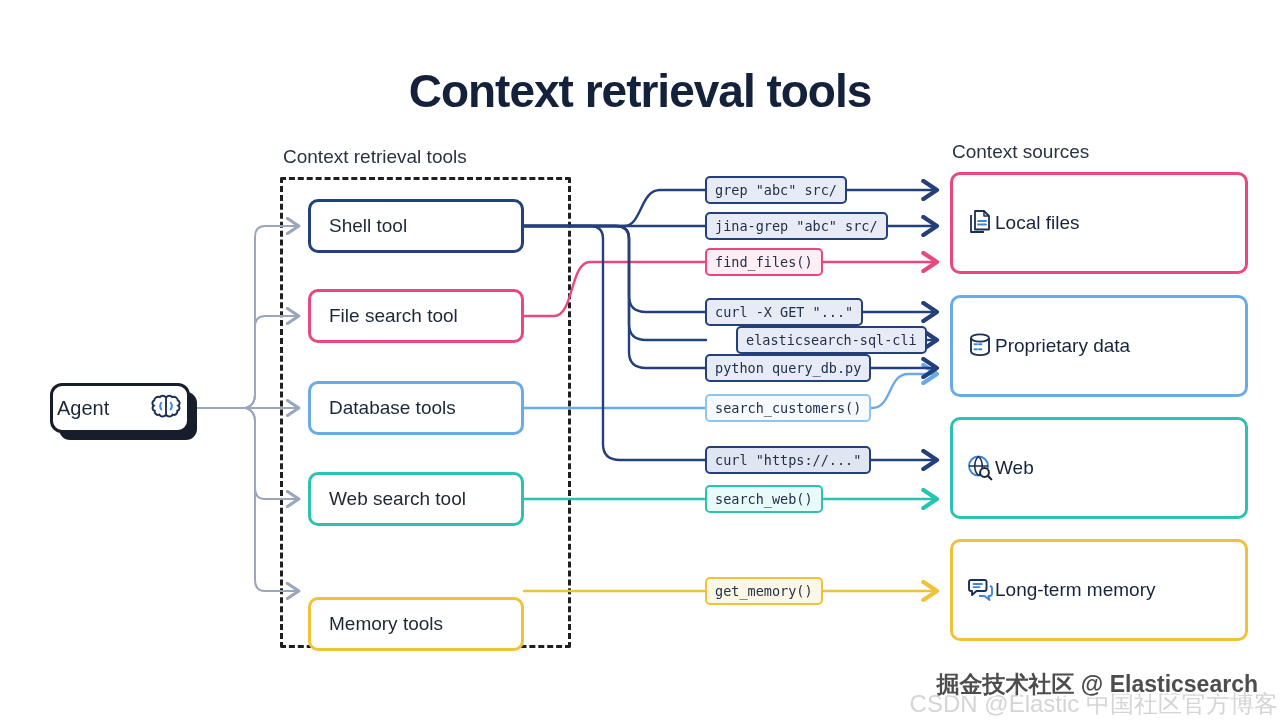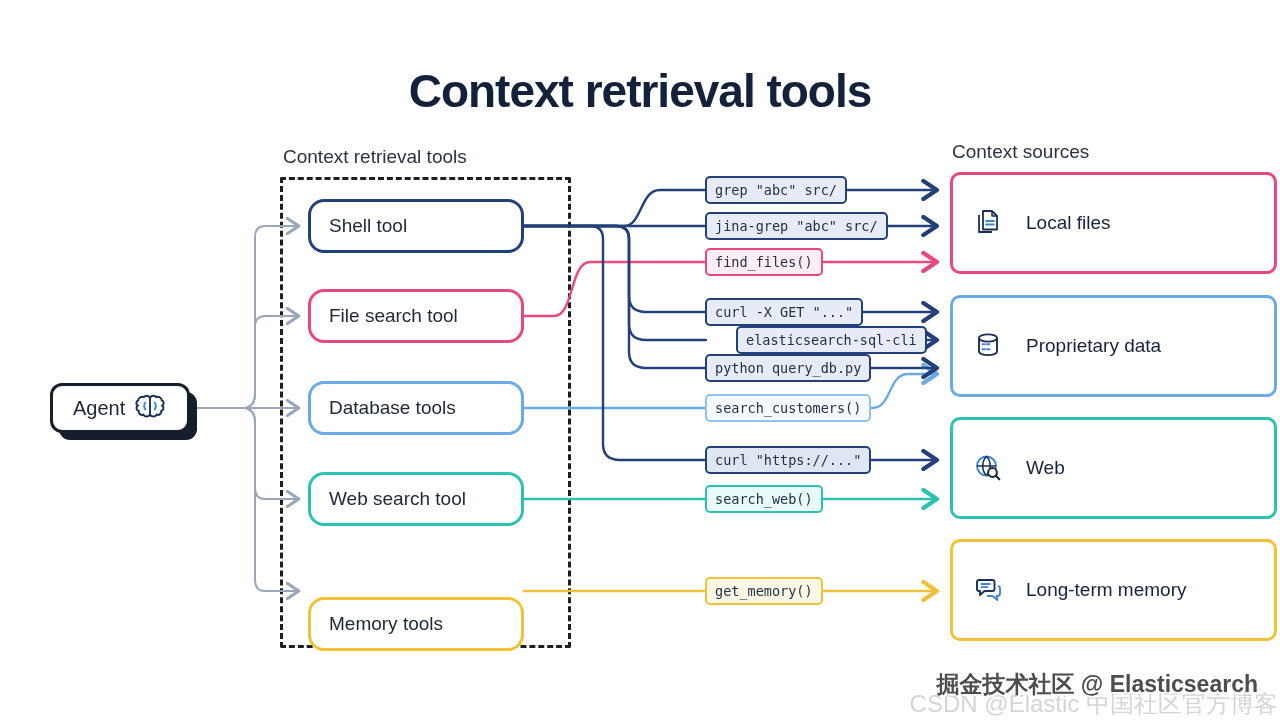--- a/index.html
+++ b/index.html
@@ -13,27 +13,27 @@
   .wires{position:absolute;left:0;top:0;z-index:1;}
   .wires path{fill:none;stroke-linecap:round;stroke-linejoin:round;}
   .w-gray{stroke:#9aa7bb;stroke-width:2;}
   .w-navy{stroke:#24407a;stroke-width:2.4;}
   .w-pink{stroke:#e8487f;stroke-width:2.4;}
   .w-blue{stroke:#69abe6;stroke-width:2.4;}
   .w-teal{stroke:#2cc2b2;stroke-width:2.4;}
   .w-yellow{stroke:#f0c23a;stroke-width:2.4;}
   .node{position:absolute;z-index:2;background:#fff;border:3px solid #24407a;border-radius:10px;
         display:flex;align-items:center;box-sizing:border-box;}
-  .tool{left:308px;width:216px;height:54px;padding-left:18px;font-size:19px;border-radius:16px;}
+  .tool{left:308px;width:216px;height:54px;padding-left:18px;font-size:19px;}
   .agent{left:50px;top:383px;width:140px;height:50px;border:3.5px solid #171e2b;border-radius:12px;
-         box-shadow:8px 8px 0 -1px #171e2b;padding:0 20px;font-size:20px;gap:8px;justify-content:space-between;}
+         box-shadow:8px 8px 0 -1px #171e2b;padding:0 4px;font-size:20px;gap:8px;justify-content:space-between;}
   .cmd{position:absolute;z-index:2;height:28px;padding:0 8px;display:flex;align-items:center;
        border:2.5px solid;border-radius:5px;box-sizing:border-box;
        font-family:"DejaVu Sans Mono",monospace;font-size:13.5px;color:#22304a;white-space:pre;}
-  .src{left:950px;width:327px;height:102px;padding-left:20px;gap:23px;font-size:19px;font-weight:500;color:#16243d;}
+  .src{left:950px;width:298px;height:102px;padding-left:12px;gap:0;font-size:19px;font-weight:500;color:#16243d;}
   .icon{flex:0 0 auto;display:block;}
   .wm1{position:absolute;right:22px;top:669px;z-index:11;font-size:23px;font-weight:700;color:#4d4d4d;
        text-shadow:2px 2px 0 #ffffff;white-space:nowrap;}
   .wm2{position:absolute;right:2px;top:688px;z-index:10;font-size:24px;color:#d5d5d5;white-space:nowrap;}
 </style>
 </head>
 <body>
 
 <div class="stage">
 

